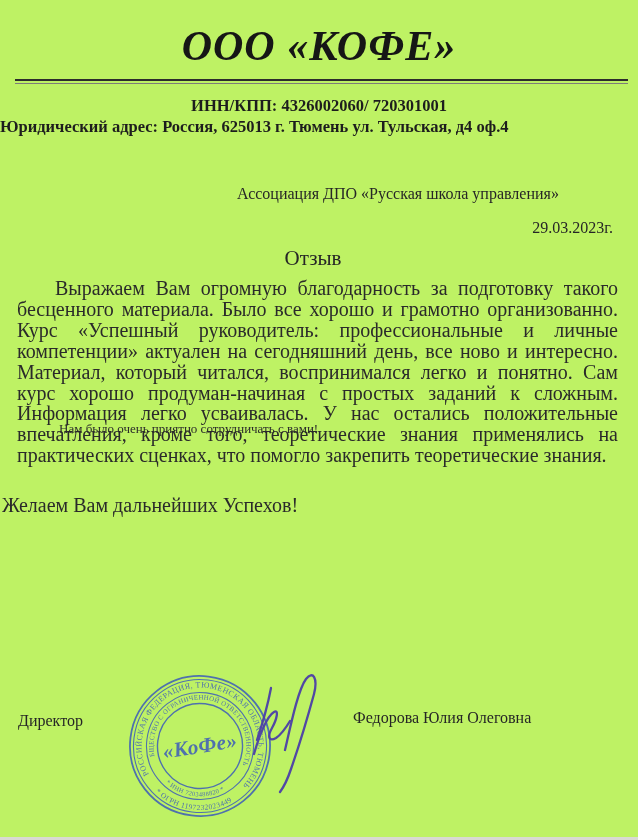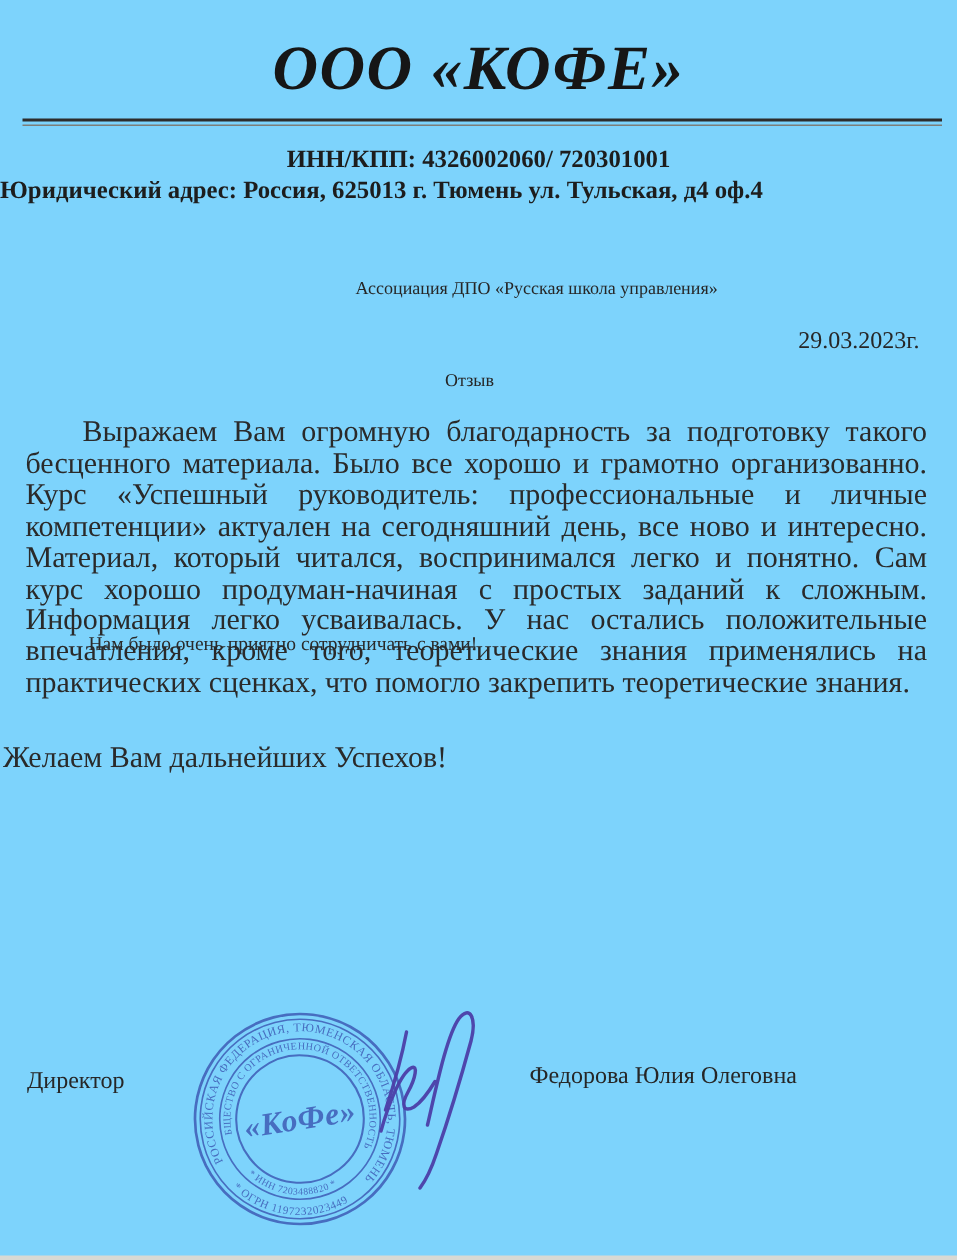--- a/index.html
+++ b/index.html
@@ -1,19 +1,19 @@
 <!DOCTYPE html>
 <html><head>
 <meta charset="utf-8">
 <style>
   html,body { margin:0; padding:0; }
   .page {
     position:relative;
     width:638px; height:840px;
-    background:#7dd3fc;
+    background:#bef264;
     font-family:"Liberation Serif", serif;
     color:#262626;
     overflow:hidden;
   }
   .company-title {
     position:absolute; top:22px; left:0; right:0;
     margin:0; text-align:center;
     font-size:42px; font-weight:bold; font-style:italic;
     letter-spacing:1px; color:#161616;
   }
@@ -24,23 +24,23 @@
     border-bottom:1.5px solid #7d7d78;
   }
   .inn-line {
     position:absolute; top:96px; left:0; right:0;
     text-align:center; font-weight:bold; font-size:16.5px; color:#1d1d1d;
   }
   .addr-line {
     position:absolute; top:117px; left:0; right:0;
     text-align:left; font-weight:bold; font-size:16.5px; color:#1d1d1d;
   }
-  .recipient { position:absolute; top:185px; left:237px; font-size:12px; }
+  .recipient { position:absolute; top:185px; left:237px; font-size:16px; }
   .date-line { position:absolute; top:219px; right:25px; font-size:16px; }
-  .subject   { position:absolute; top:246px; left:0; right:12px; text-align:center; font-size:12px; }
+  .subject   { position:absolute; top:246px; left:0; right:12px; text-align:center; font-size:21px; }
   .body-p1 {
     position:absolute; top:278px; left:17px; right:20px; margin:0;
     font-size:20px; line-height:20.9px; text-align:justify; text-indent:38px;
     color:#2a2a2a;
   }
   .body-p2 {
     position:absolute; top:421px; left:17px; right:20px; margin:0;
     font-size:13px; text-indent:42px; color:#2a2a2a;
   }
   .closing { position:absolute; top:494px; left:2px; font-size:20px; color:#2a2a2a; }

